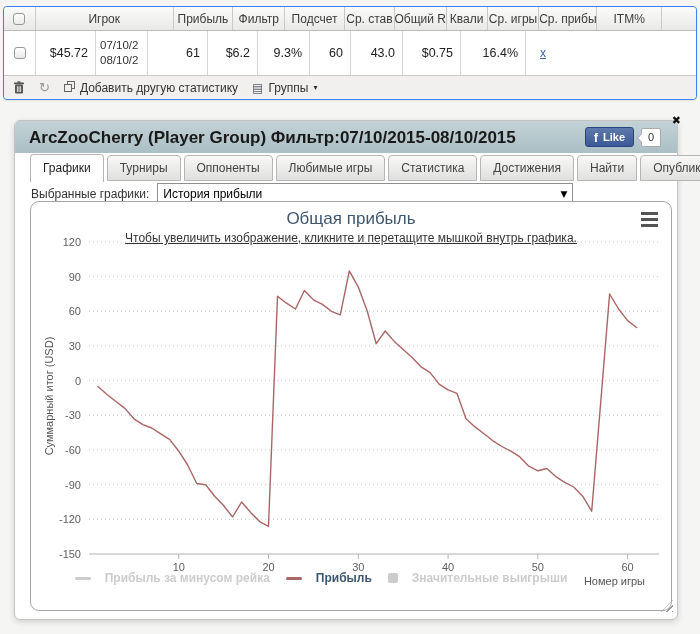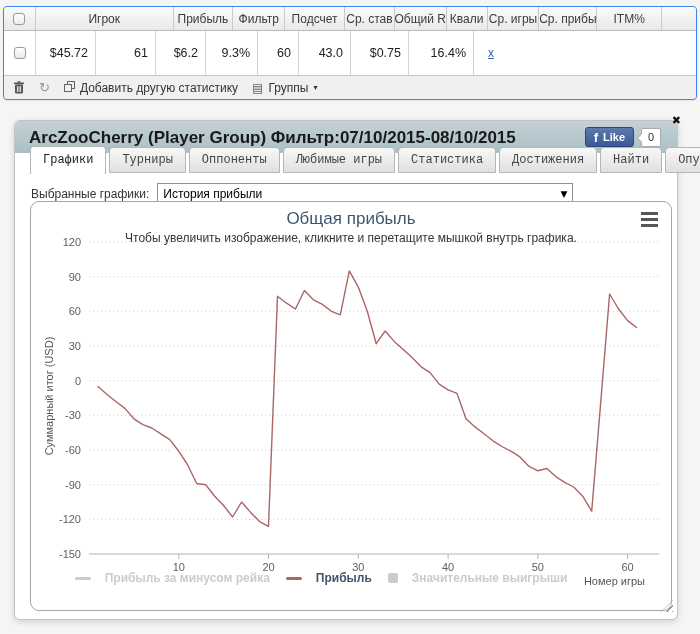--- a/index.html
+++ b/index.html
@@ -59,42 +59,42 @@
   .fb-f { font-size:13px; font-weight:bold; }
   .fb-count { position:relative; margin-left:7px; width:20px; height:19px; background:#fff;
     border:1px solid #aaa; border-radius:2px; display:flex; align-items:center;
     justify-content:center; font-size:11px; color:#333; }
   .fb-count .tail { position:absolute; left:-4px; top:6px; width:6px; height:6px;
     background:#fff; border-left:1px solid #aaa; border-bottom:1px solid #aaa;
     transform:rotate(45deg); }
   .panel-close { position:absolute; top:-7px; right:-4px; font-size:11px; font-weight:bold;
     color:#111; cursor:pointer; }
 
-  .tabs { position:absolute; top:24px; left:15px; right:0; height:28px;
-    display:flex; align-items:flex-end;font-family:Liberation Mono, monospace; }
+  .tabs { position:absolute; top:32px; left:15px; right:0; height:28px;
+    display:flex; align-items:flex-end; }
   .tab { display:inline-block; padding:5px 12px; font-size:12px; color:#444;
     background:linear-gradient(#f8f8f7,#e0e0de); border:1px solid #b6b6b4;
     border-radius:4px 4px 0 0; margin-right:3px; cursor:pointer; white-space:nowrap; }
   .tab.active { background:#fff; color:#222; padding-top:6px; padding-bottom:7px;
     border-bottom:none; margin-bottom:-1px; }
 
   .filter-row { position:absolute; top:62px; left:16px; height:21px;
     display:flex; align-items:center; font-size:12px; color:#333; }
   .selectbox { margin-left:8px; width:416px; height:21px; background:#fff;
     border:1px solid #8f8f8f; display:flex; align-items:center;
     justify-content:space-between; padding:0 5px; font-size:12px; color:#000; cursor:pointer; }
   .selectbox .caret { font-size:9px; color:#000; }
 
   
   .chart-box { position:absolute; top:80px; left:15px; width:642px; height:410px;
     background:#fff; border:1px solid #a6a6a6; border-radius:9px; }
   .chart-title { position:absolute; top:7px; left:0; right:0; text-align:center;
     font-size:17px; color:#3E576F; }
   .chart-subtitle { position:absolute; top:29px; left:0; right:0; text-align:center;
-    font-size:12px; color:#333; }
+    font-size:12px; color:#333;text-decoration:underline; }
   #chart-svg { position:absolute; left:0; top:0; }
   .hamb { position:absolute; top:10px; right:13px; width:17px; cursor:pointer; }
   .hamb .hb { height:3px; background:#555; margin-bottom:3px; }
   .y-title { position:absolute; width:160px; left:-62px; top:188px; text-align:center;
     transform:rotate(-90deg); font-size:11px; color:#555; }
   .x-title { position:absolute; top:373px; right:26px; font-size:11px; color:#555; }
   .chart-legend { position:absolute; top:369px; left:0; right:60px; display:flex;
     justify-content:center; align-items:center; gap:16px; }
   .lg-item { display:flex; align-items:center; gap:14px; font-size:12px; font-weight:bold;
     cursor:pointer; white-space:nowrap; }
@@ -124,20 +124,24 @@
       <div class="th c9">Ср. прибы</div>
       <div class="th c10">ITM%</div>
       <div class="th c11"></div>
     </div>
 
   <div class="t-row">
     <div class="td c0">
         <span class="cb"></span>
       </div>
     <div class="td c2 num">$45.72</div>
+    <div class="td c3 filt">
+      <div>07/10/2</div>
+      <div>08/10/2</div>
+    </div>
     <div class="td c4 num">61</div>
     <div class="td c5 num">$6.2</div>
     <div class="td c6 num">9.3%</div>
     <div class="td c7 num">60</div>
     <div class="td c8 num">43.0</div>
     <div class="td c9 num">$0.75</div>
     <div class="td c10 num">16.4%</div>
     <div class="td c11 xlink">
         <a>x</a>
       </div>

